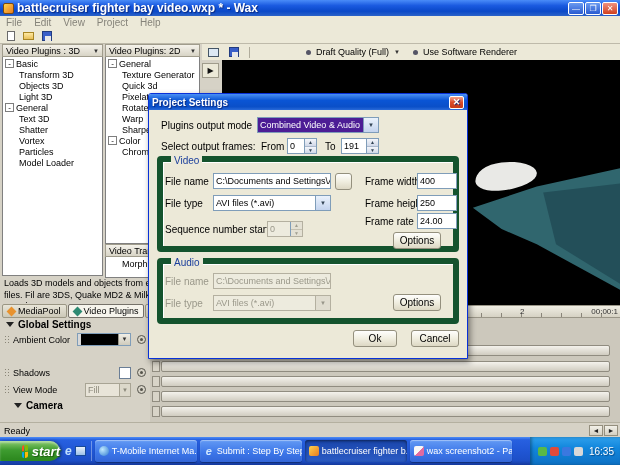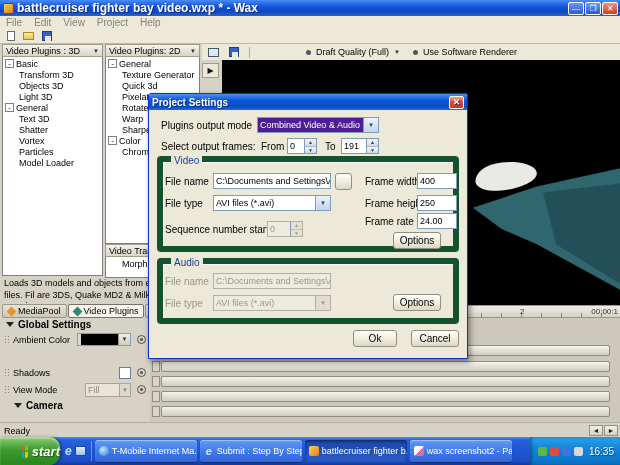--- a/index.html
+++ b/index.html
@@ -113,21 +113,21 @@
   .spins span:first-child{border-bottom:1px solid #AAB8CC}
   .spinf.dis{background:#EDEBDE;border-color:#B4B0A0;color:#9A988A}
   .spinf.dis .spins span{background:#E4E1D4;color:#A09E90;border-color:#C4C0B0}
   .group{position:absolute;border:6px solid #14532d;border-radius:4px;box-shadow:inset 1px 1px 0 #fff}
   .glabel{position:absolute;top:-7px;left:8px;background:#ECE9D8;padding:0 3px;font-size:10px;color:#1A3E9C}
   .xpbtn{position:absolute;height:17px;background:linear-gradient(180deg,#FEFEFD,#F0EEE0 50%,#DDD8C4);border:1px solid #94907E;border-radius:3px;font-size:10px;text-align:center;line-height:15px}
 
   
   .taskbar{position:absolute;left:0;top:437px;width:620px;height:28px;z-index:40;display:flex;align-items:center;
     background:linear-gradient(180deg,#4E8EF6 0%,#2760E0 10%,#2157D6 45%,#1C4EC6 85%,#15389A 100%)}
-  .start-btn{height:28px;width:60px;display:flex;align-items:center;gap:4px;padding-left:22px;color:#fff;font-weight:bold;font-style:italic;font-size:13px;
+  .start-btn{height:20px;width:60px;display:flex;align-items:center;gap:4px;padding-left:22px;color:#fff;font-weight:bold;font-style:italic;font-size:13px;
     background:linear-gradient(180deg,#8CCB70 0%,#3E9C30 45%,#2E8A20 90%);border-radius:0 11px 11px 0;box-shadow:inset 0 2px 2px rgba(255,255,255,.35),2px 0 3px rgba(0,0,0,.3);
     text-shadow:1px 1px 1px #1A5A10}
   .winlogo{width:13px;height:13px;display:grid;grid-template-columns:1fr 1fr;grid-template-rows:1fr 1fr;gap:1px;transform:skewY(-6deg);border-radius:2px;overflow:hidden}
   .winlogo i:nth-child(1){background:#F35325}.winlogo i:nth-child(2){background:#81BC06}
   .winlogo i:nth-child(3){background:#05A6F0}.winlogo i:nth-child(4){background:#FFBA08}
   .quick-launch{display:flex;align-items:center;gap:3px;padding:0 5px;height:20px;border-right:1px solid rgba(255,255,255,.35)}
   .ql-e{color:#BFE0FF;font-weight:bold;font-style:italic;font-size:12px;line-height:12px}
   .ql-desk{width:11px;height:10px;background:linear-gradient(#E8F0FA,#9CC0E8);border:1px solid #184A9A}
   .task-btn{width:102px;height:22px;margin-left:3px;display:flex;align-items:center;gap:3px;padding:0 4px;color:#fff;font-size:9px;white-space:nowrap;overflow:hidden;
     background:linear-gradient(180deg,#639AF4,#3B75E8 60%,#3366D8);border-radius:3px;box-shadow:0 1px 1px rgba(0,0,0,.35),inset 0 1px 1px rgba(255,255,255,.4)}

